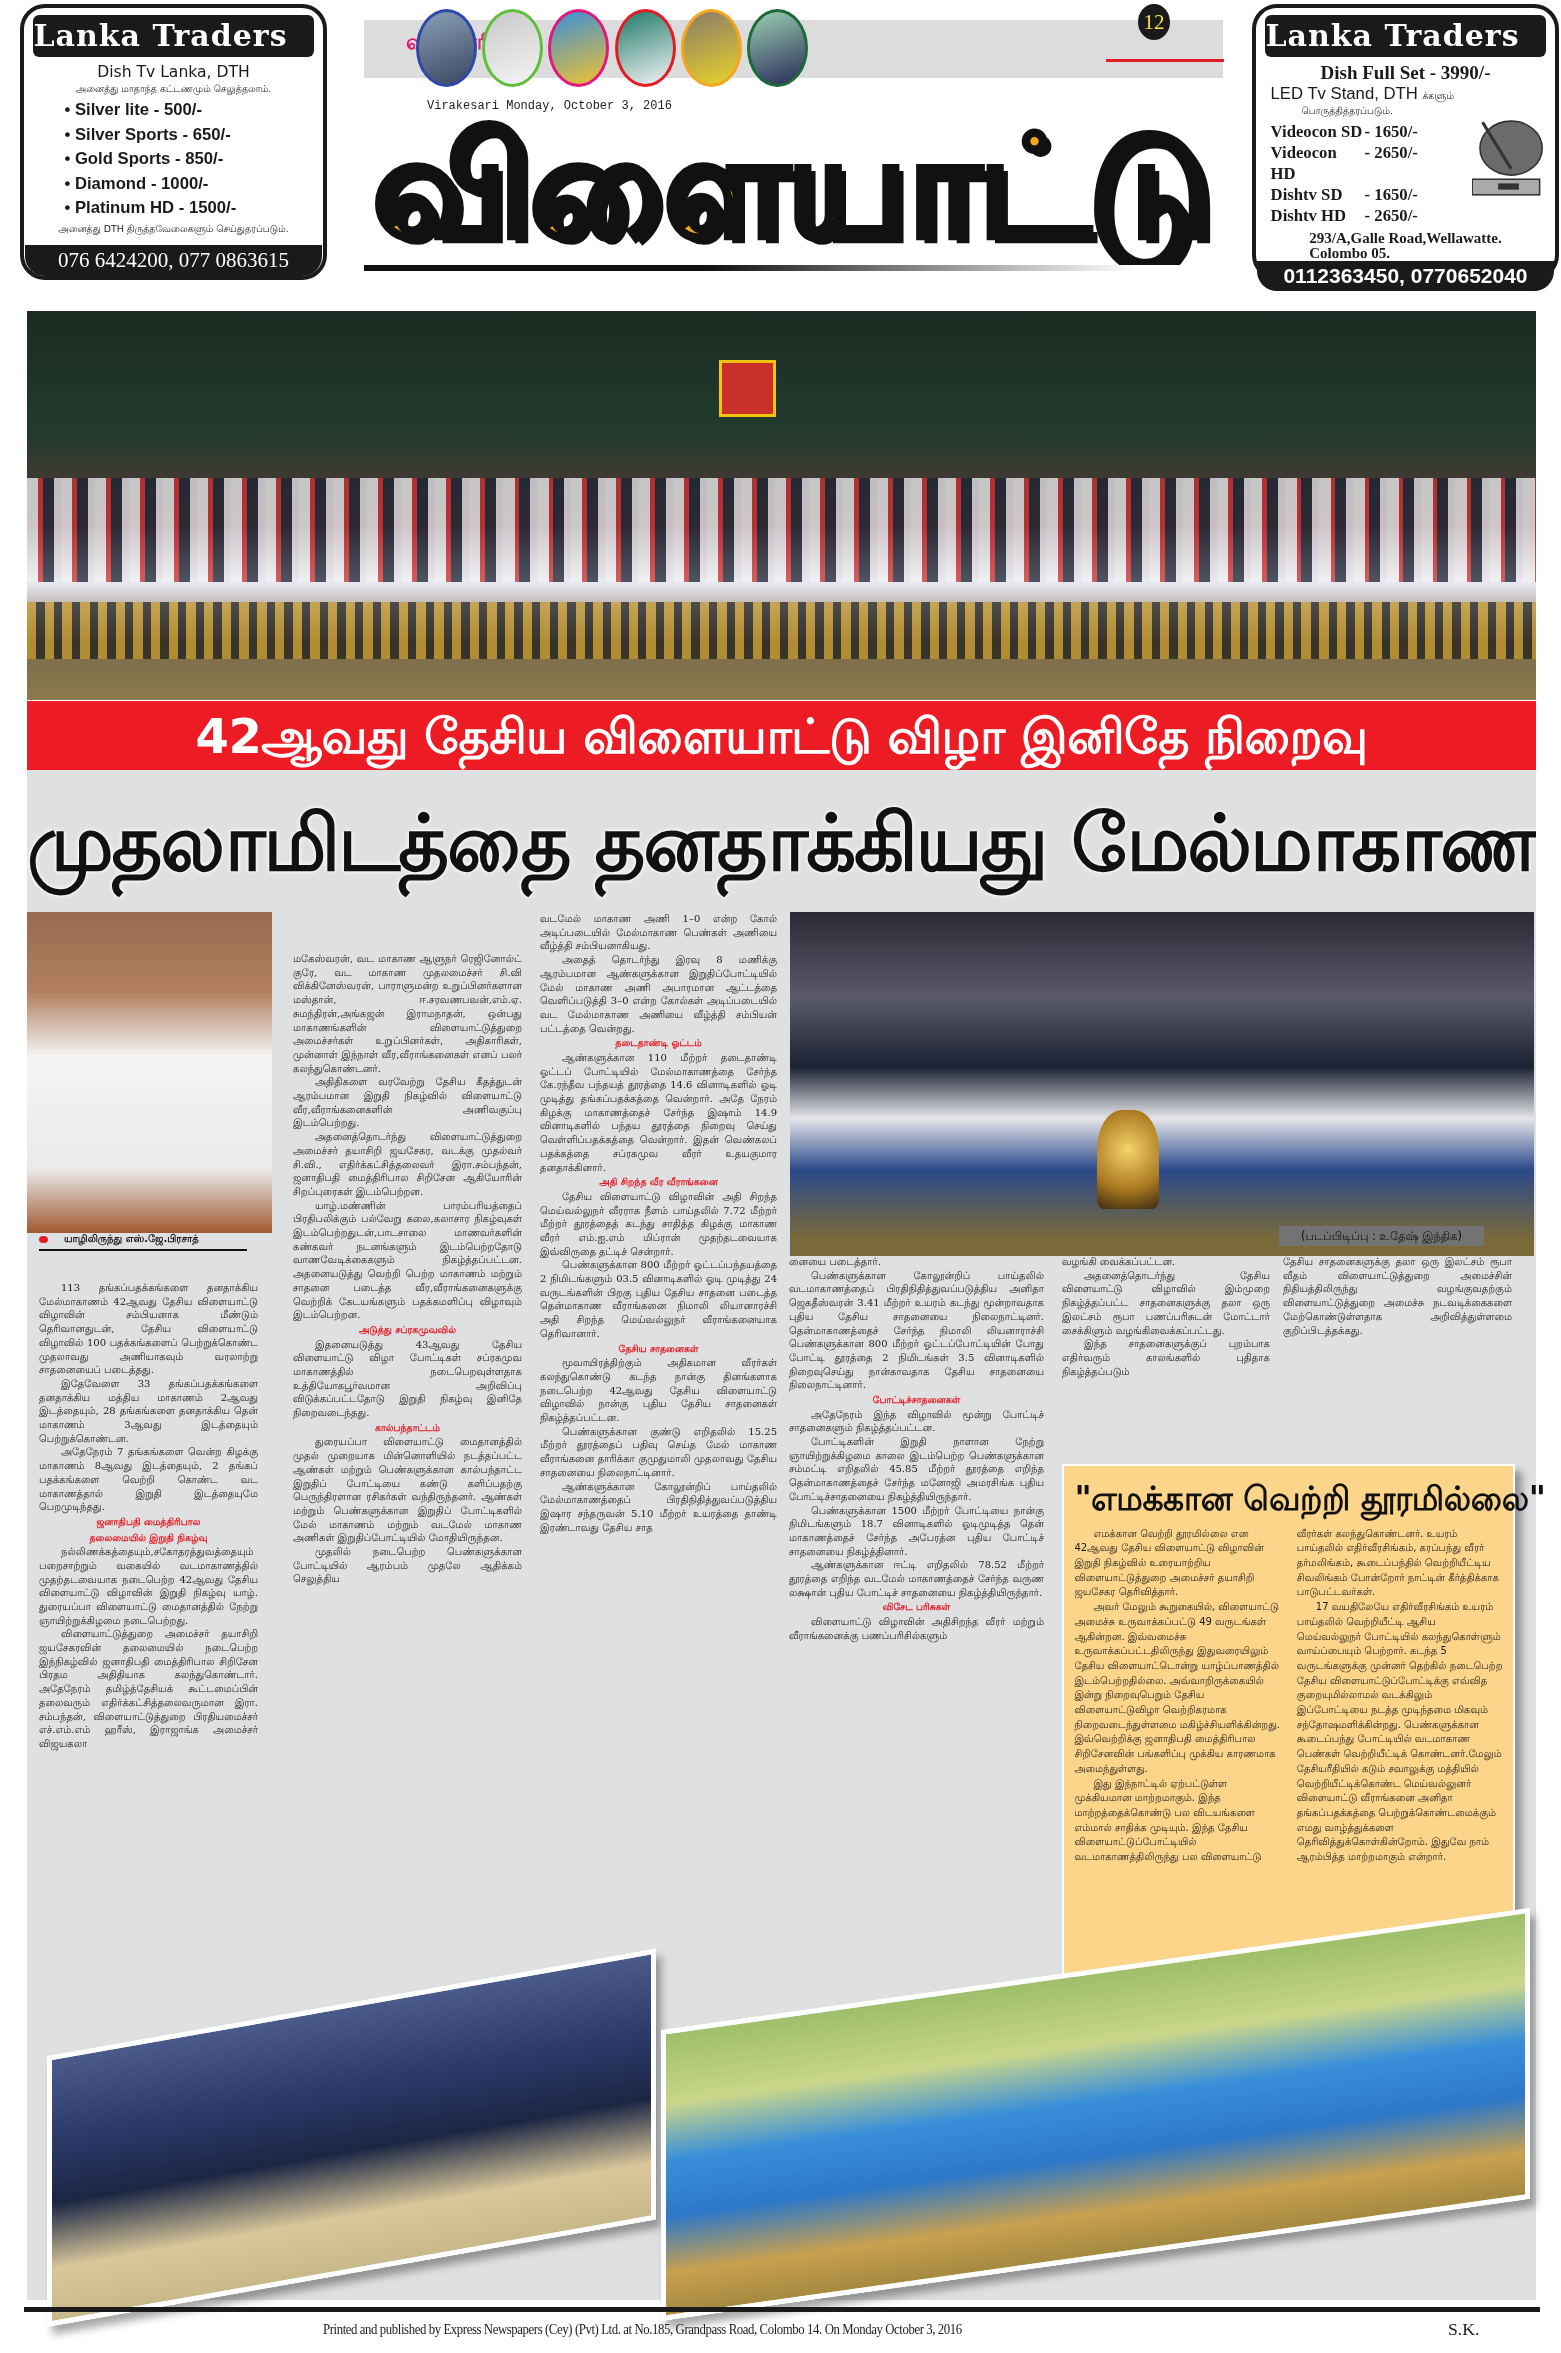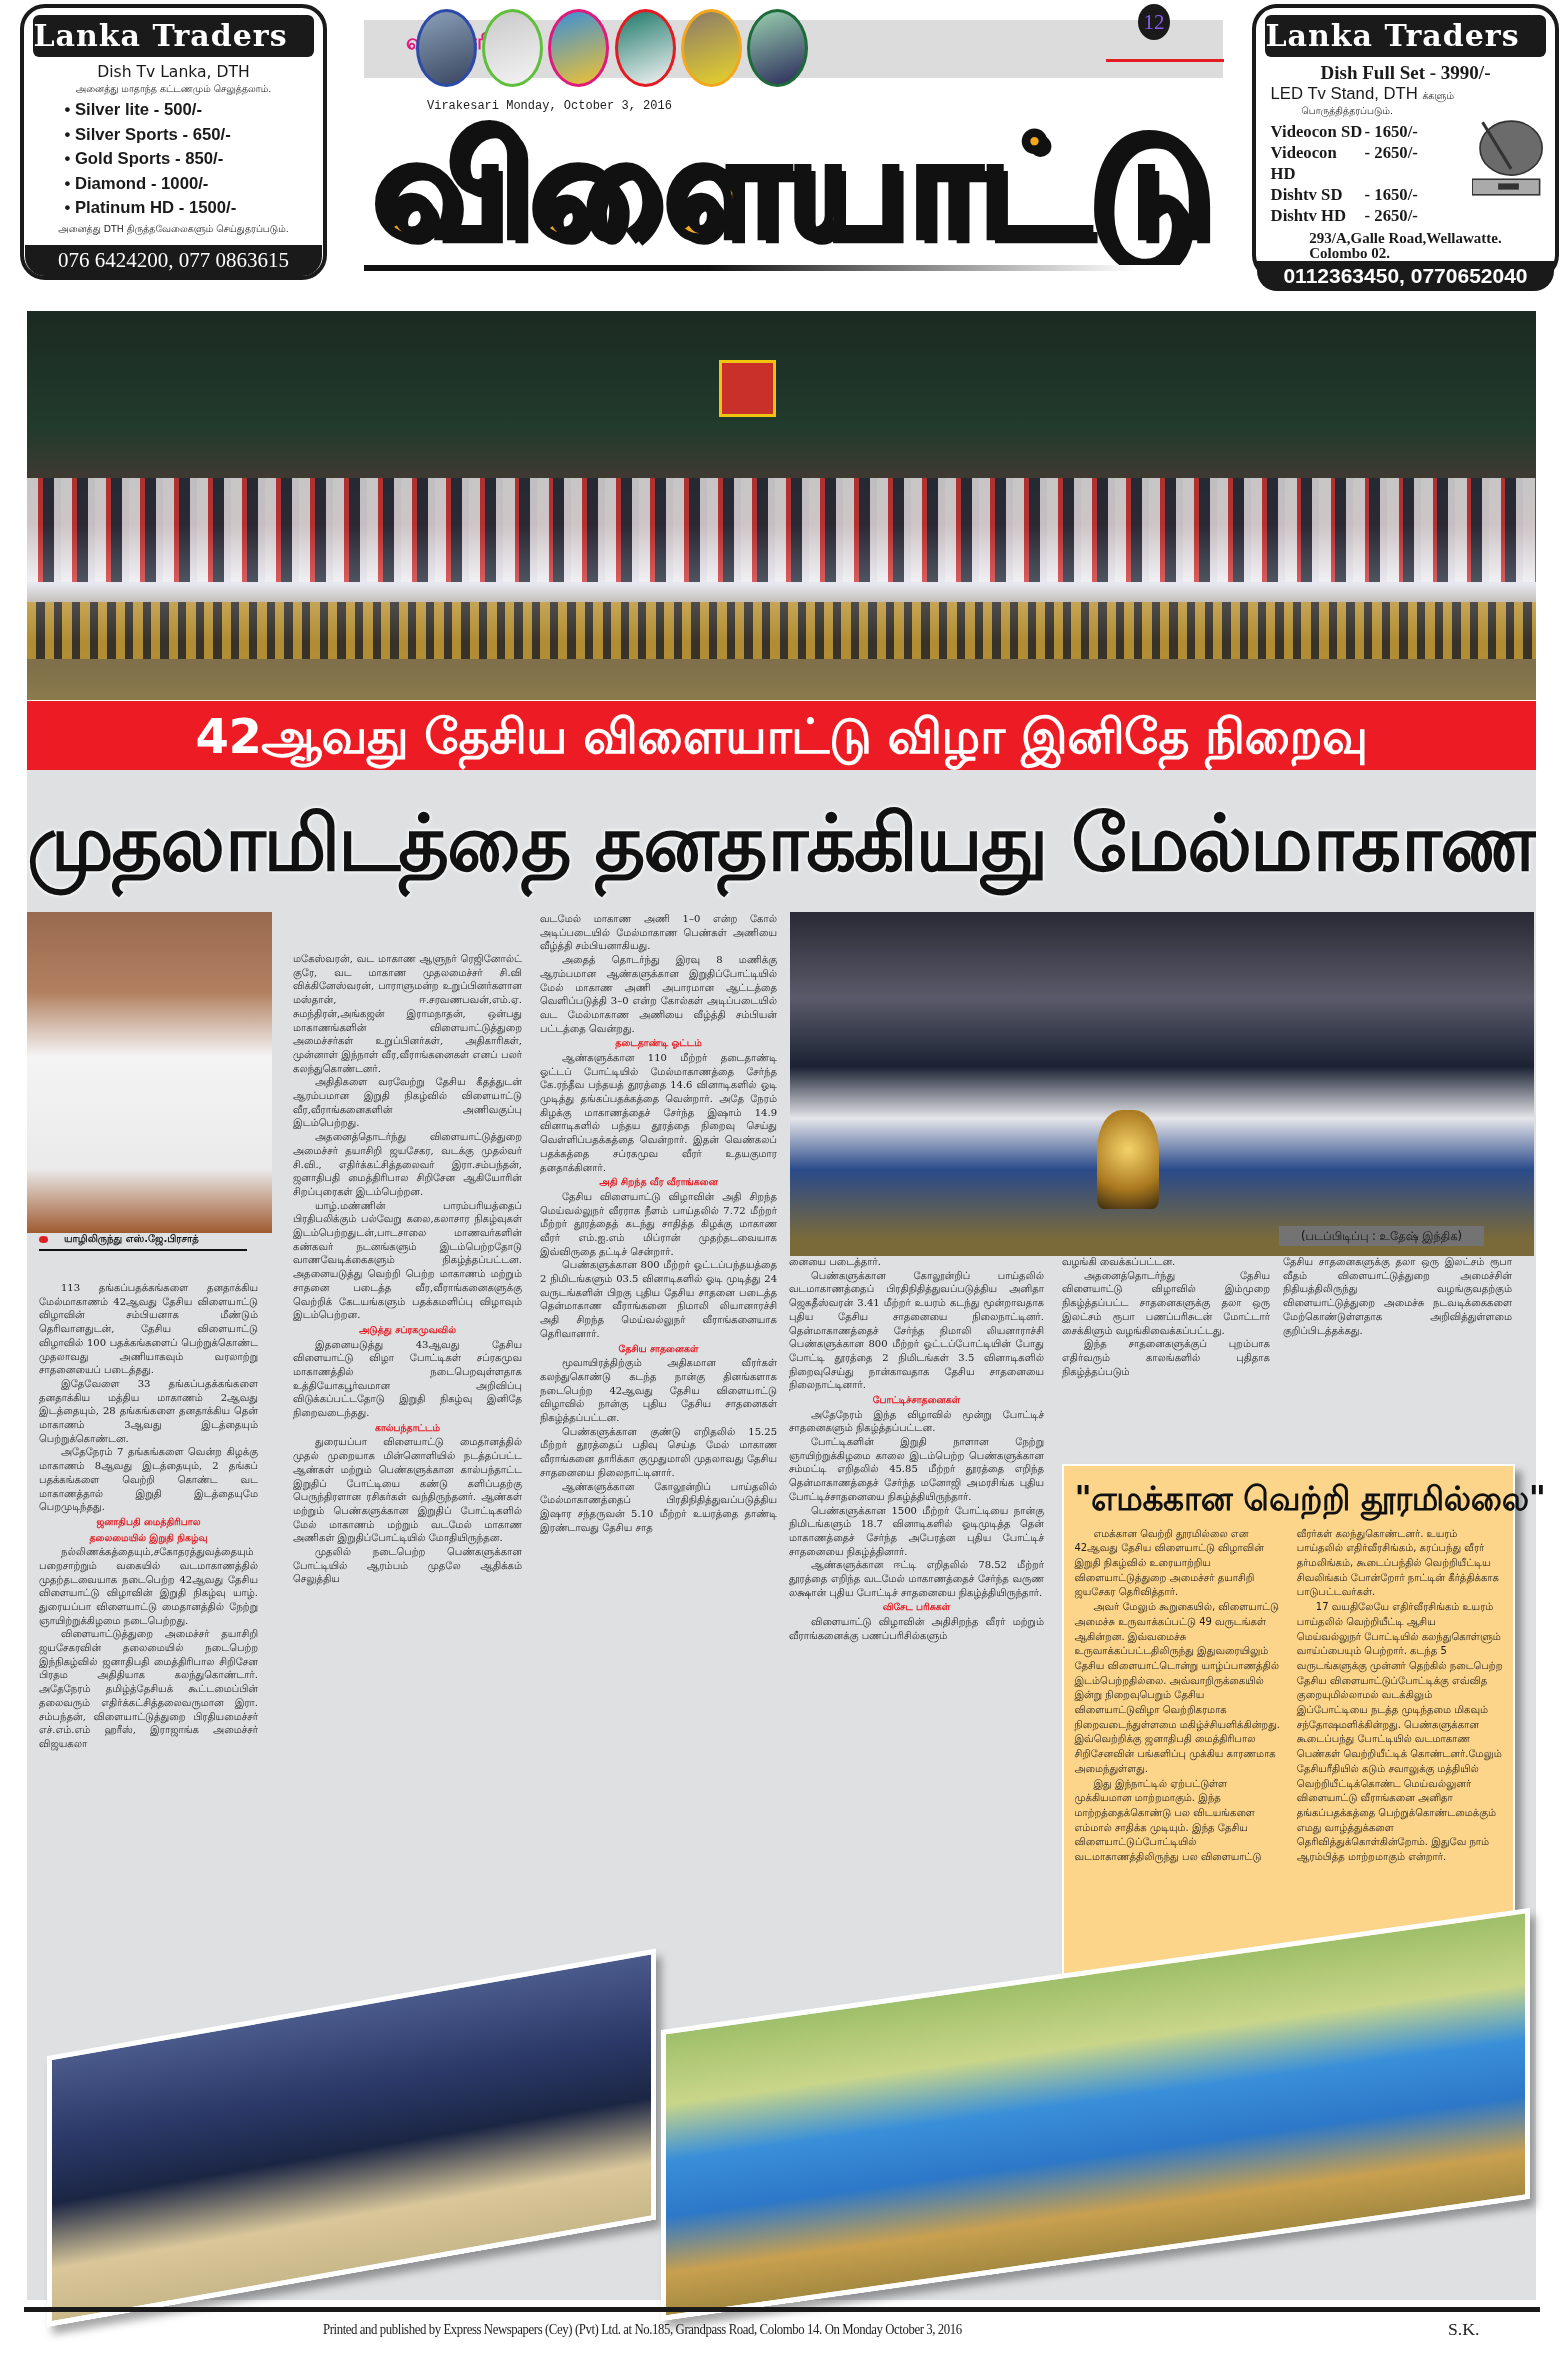--- a/index.html
+++ b/index.html
@@ -26,21 +26,21 @@
   .price-row { display: flex; font-family: "Liberation Serif", serif; font-weight: bold; font-size: 16.7px; line-height: 21px; }
   .price-row .n { width: 94px; }
   .dish-icon { position: absolute; right: 10.4px; top: 109px; width: 73px; height: 83px; }
   .ad-addr { font-family: Liberation Serif, serif; font-weight: bold; font-size: 15px; margin-top: 5.2px; line-height: 14.6px; }
 
   
   .mast-band { position: absolute; left: 364px; top: 20px; width: 859px; height: 58px; background: #dcdcdc; }
   .brand { position: absolute; left: 406px; top: 30px; font-family: "DejaVu Sans", sans-serif; font-weight: bold; color: #e0197d; font-size: 21px; }
   .portraits { position: absolute; left: 416px; top: 9.4px; display: flex; gap: 5.2px; }
   .portrait { width: 61px; height: 78px; border-radius: 50%; border: 3.1px solid #333; background: linear-gradient(160deg, #8aa0b8, #3a4660); }
-  .page-num { position: absolute; left: 1138px; top: 4.2px; width: 32px; height: 36px; border-radius: 50%; background: #1a1a1a; color: #8b5cf6; font-family: "Liberation Serif", serif; font-size: 21px; display: flex; align-items: center; justify-content: center; }
+  .page-num { position: absolute; left: 1138px; top: 4.2px; width: 32px; height: 36px; border-radius: 50%; background: #1a1a1a; color: #fde047; font-family: "Liberation Serif", serif; font-size: 21px; display: flex; align-items: center; justify-content: center; }
   .red-rule { position: absolute; left: 1106px; top: 59px; width: 118px; height: 2.6px; background: #e31b23; }
   .dateline { position: absolute; left: 427px; top: 99px; font-family: Liberation Mono, monospace; font-size: 12px; color: #222; }
   .logo { position: absolute; left: 372px; top: 109px; width: 848px; height: 156px; font-family: "DejaVu Sans", sans-serif; font-weight: bold; font-size: 141px; line-height: 156px; color: #f2a71d; -webkit-text-stroke: 4.2px #111; text-shadow: 6.2px 5.2px 0 #111; letter-spacing: -3.1px; white-space: nowrap; overflow: hidden; }
   .mast-rule { position: absolute; left: 364px; top: 265px; width: 859px; height: 6.2px; background: linear-gradient(to right, #111 0%, #111 40%, rgba(17,17,17,0) 90%); }
 
   
   .hero { position: absolute; left: 27px; top: 311px; width: 1509px; height: 389px; background: linear-gradient(180deg, #1b2a22 0%, #213b2c 30%, #5a3838 55%, #e8e8f0 70%, #7a6a4a 85%, #8a7a4c 100%); overflow: hidden; }
   .hero .flag { position: absolute; left: 692px; top: 49px; width: 57px; height: 57px; background: #c9302a; border: 3.1px solid #f1c40f; }
   .hero .crowd { position: absolute; left: 0; top: 167px; width: 100%; height: 104px; background: repeating-linear-gradient(90deg, #f4f4f6 0 11.5px, #d32f2f 11.5px 15.6px, #1c2433 15.6px 27px, #eaeaf0 27px 34px); opacity: .75; }
   .hero .trophies { position: absolute; left: 0; top: 291px; width: 100%; height: 57px; background: repeating-linear-gradient(90deg, #c79a2a 0 9.4px, #1b1b1b 9.4px 17.7px); opacity: .7; }
@@ -130,21 +130,21 @@
       </div>
   </div>
   <svg class="dish-icon" viewBox="0 0 140 160">
     <ellipse cx="75" cy="60" rx="60" ry="52" fill="#6b6b6b" stroke="#333" stroke-width="3"></ellipse>
     <line x1="20" y1="10" x2="75" y2="100" stroke="#333" stroke-width="6"></line>
     <rect x="0" y="120" width="130" height="30" fill="#aaa" stroke="#333" stroke-width="3"></rect>
     <rect x="50" y="128" width="40" height="12" fill="#333"></rect>
   </svg>
   <div class="ad-addr">
     <div>293/A,Galle Road,Wellawatte.</div>
-    <div>Colombo 02.</div>
+    <div>Colombo 05.</div>
   </div>
   <div class="ad-phone bold">0112363450, 0770652040</div>
 </div>
 
 <div class="mast-band"></div>
 <div class="brand">வீரகேசரி</div>
 <div class="portraits">
   <div class="portrait" style="border-color:#2e4aa8"></div>
   <div class="portrait" style="border-color:#5fbf3a;background:linear-gradient(160deg,#c9c9c9,#f4f4f4)"></div>
   <div class="portrait" style="border-color:#e0197d;background:linear-gradient(160deg,#3a8fd9,#f2c230)"></div>

